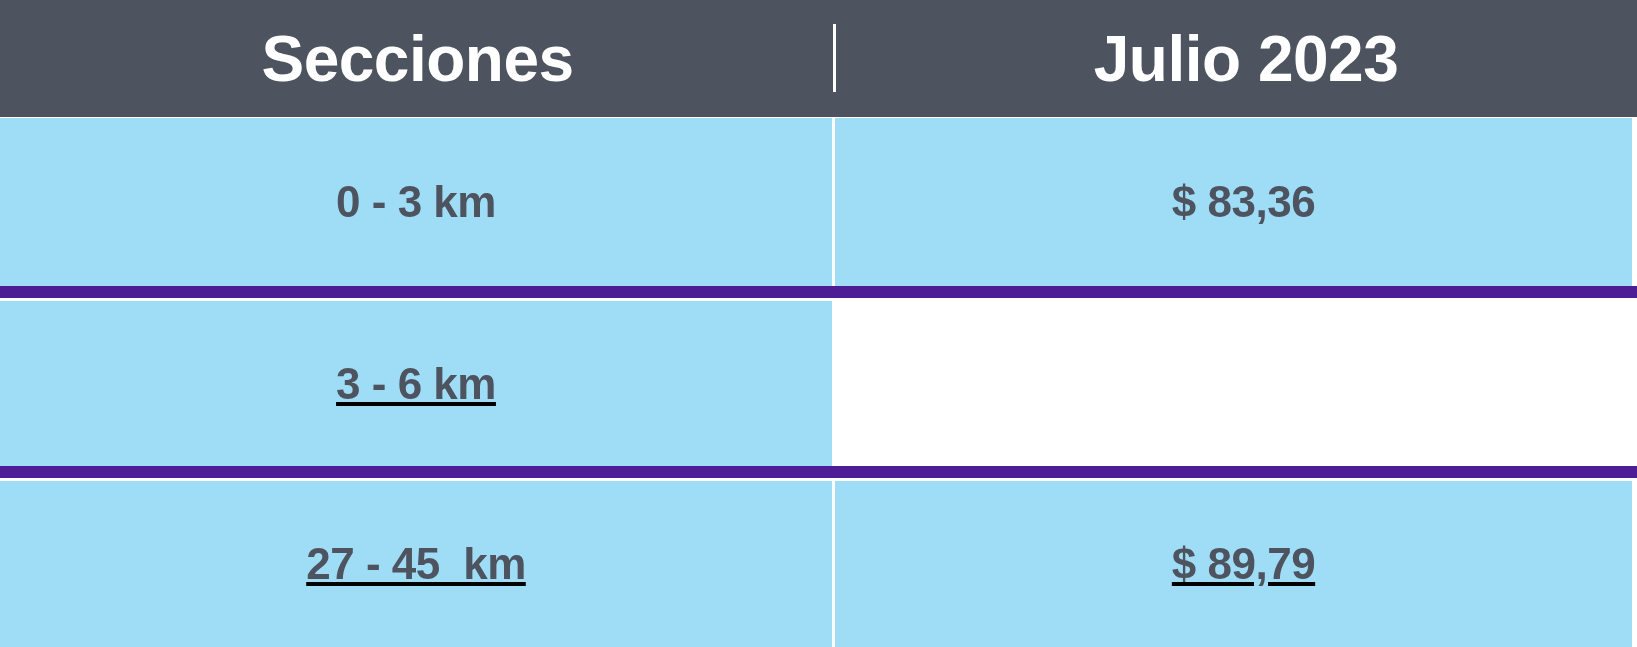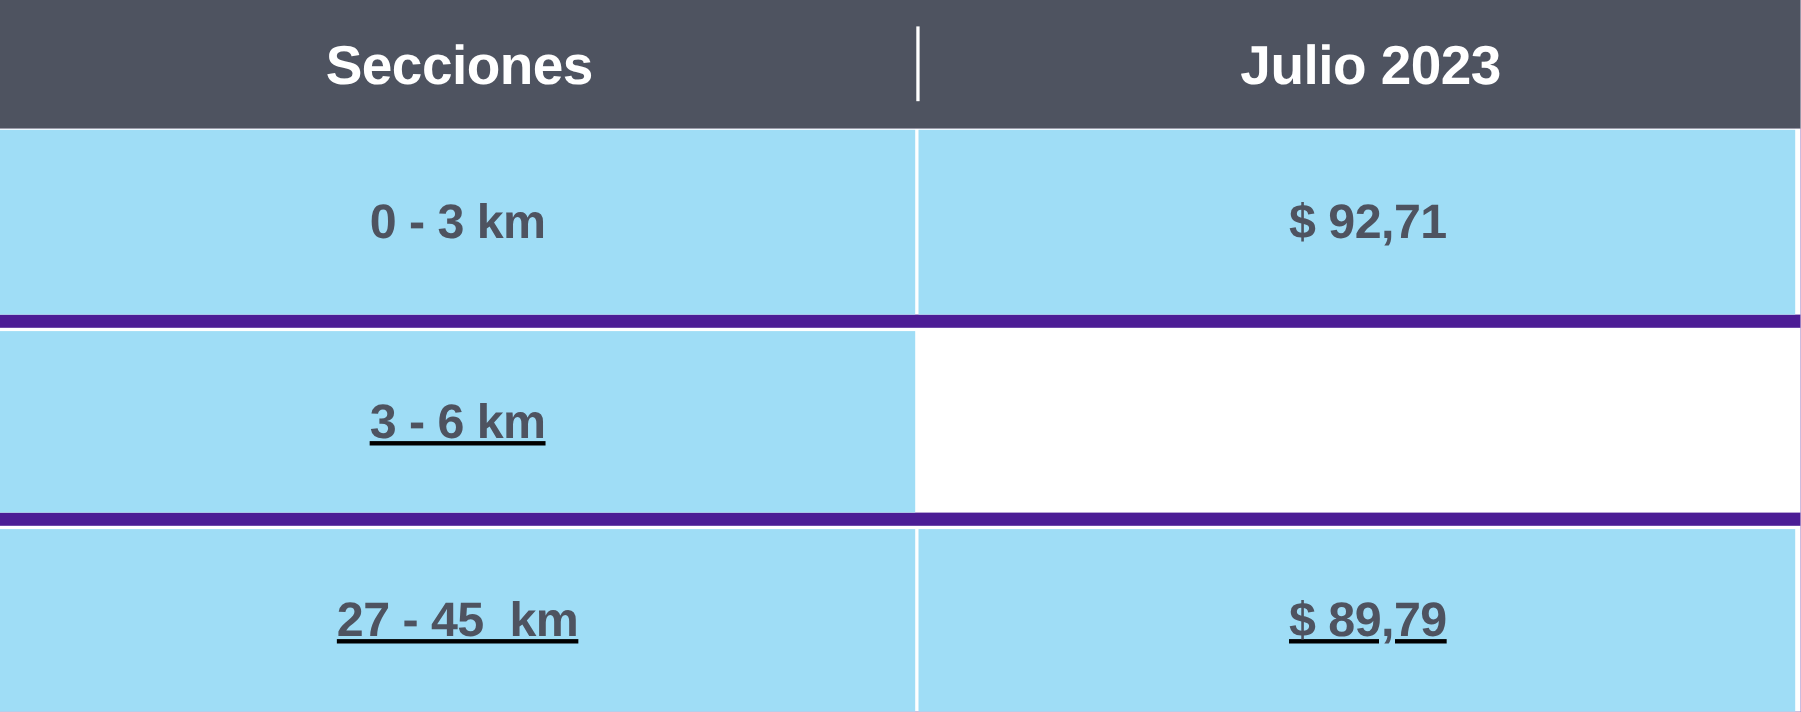--- a/index.html
+++ b/index.html
@@ -37,21 +37,21 @@
     display: flex;
     align-items: center;
     justify-content: center;
     box-sizing: border-box;
   }
   .table-header .hcell-left  { width: 835px; }
   .table-header .hcell-right { width: 802px; }
 
   .header-text {
     color: #ffffff;
-    font-size: 50px;
+    font-size: 64px;
     font-weight: bold;
     letter-spacing: -0.5px;
     line-height: 1;
     white-space: pre;
   }
   .header-text.right { transform: translateX(10px); }
 
   .header-divider {
     position: absolute;
     left: 833px;
@@ -115,21 +115,21 @@
     </div>
   </div>
 
   <div class="table-body">
 
     <div class="table-row">
       <div class="cell cell-section">
         <span class="cell-text">0 - 3 km</span>
       </div>
       <div class="cell cell-price">
-        <span class="cell-text">$ 92,71</span>
+        <span class="cell-text">$ 83,36</span>
       </div>
     </div>
 
     <div class="table-row">
       <div class="cell cell-section">
         <span class="cell-text">3 - 6 km</span>
       </div>
     </div>
 
 

